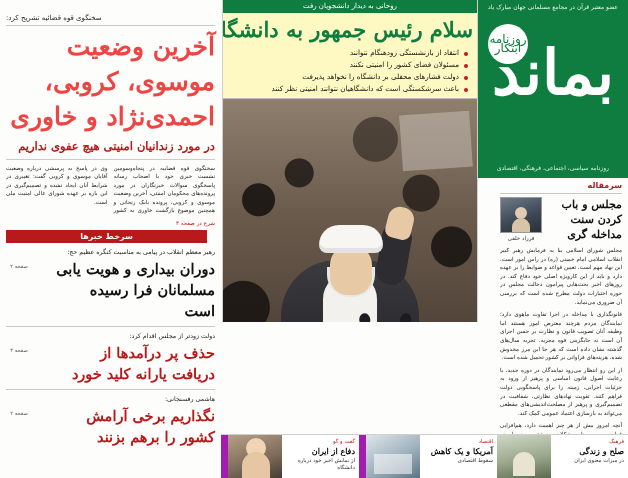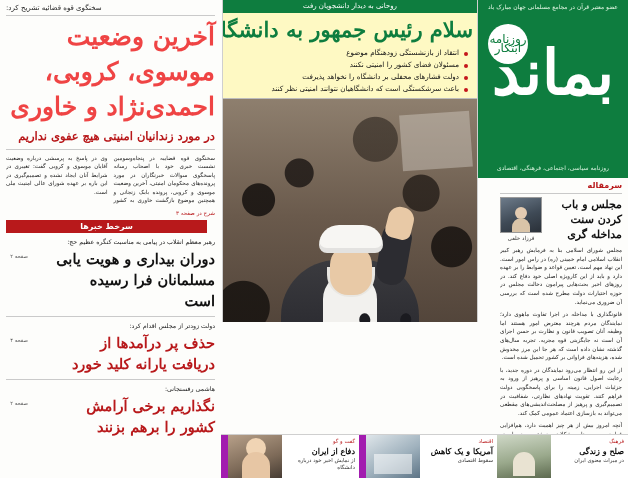--- a/index.html
+++ b/index.html
@@ -375,21 +375,21 @@
   }
 
   
   .leftcol {
     position: absolute;
     top: 0;
     left: 0;
     width: 221px;
     height: 478px;
     box-sizing: border-box;
-    padding: 3px 6px 0 6px;
+    padding: 13px 6px 0 6px;
     background: #fdfdfb;
   }
   .left-kicker {
     font-size: 7px;
     line-height: 10px;
     color: #222;
     text-align: left;
     padding-bottom: 2px;
     border-bottom: 1px solid #cacaca;
     margin-bottom: 3px;
@@ -595,21 +595,21 @@
       <p>قانونگذاری با مداخله در اجرا تفاوت ماهوی دارد؛ نمایندگان مردم هرچند معترض امور هستند اما وظیفه آنان تصویب قانون و نظارت بر حسن اجرای آن است نه جایگزینی قوه مجریه. تجربه سال‌های گذشته نشان داده است که هر جا این مرز مخدوش شده، هزینه‌های فراوانی بر کشور تحمیل شده است.</p>
       <p>از این رو انتظار می‌رود نمایندگان در دوره جدید، با رعایت اصول قانون اساسی و پرهیز از ورود به جزئیات اجرایی، زمینه را برای پاسخگویی دولت فراهم کنند. تقویت نهادهای نظارتی، شفافیت در تصمیم‌گیری و پرهیز از مصلحت‌اندیشی‌های مقطعی می‌تواند به بازسازی اعتماد عمومی کمک کند.</p>
       <p>آنچه امروز بیش از هر چیز اهمیت دارد، هم‌افزایی قوا در مسیر حل مشکلات معیشتی مردم است. مجلس اگر می‌خواهد در راس امور باقی بماند، باید با قانون خوب و نظارت دقیق، نه با مداخله در کار دولت، این جایگاه را حفظ کند.</p>
     </div>
   </div>
 
   <div class="lead">
     <div class="lead-kicker">روحانی به دیدار دانشجویان رفت</div>
     <div class="lead-title">سلام رئیس جمهور به دانشگاه</div>
     <ul class="lead-bullets">
-      <li>انتقاد از بازنشستگی زودهنگام موضوع</li>
+      <li>انتقاد از بازنشستگی زودهنگام نتوانند</li>
       <li>مسئولان فضای کشور را امنیتی نکنند</li>
       <li>دولت فشارهای محفلی بر دانشگاه را نخواهد پذیرفت</li>
       <li>باعث سرشکستگی است که دانشگاهیان نتوانند امنیتی نظر کنند</li>
     </ul>
     <div class="lead-photo">
       <div class="lp-bg"></div>
       <div class="lp-crowd"></div>
       <div class="lp-banner"></div>
       <div class="lp-person">
         <div class="lp-robe"></div>

